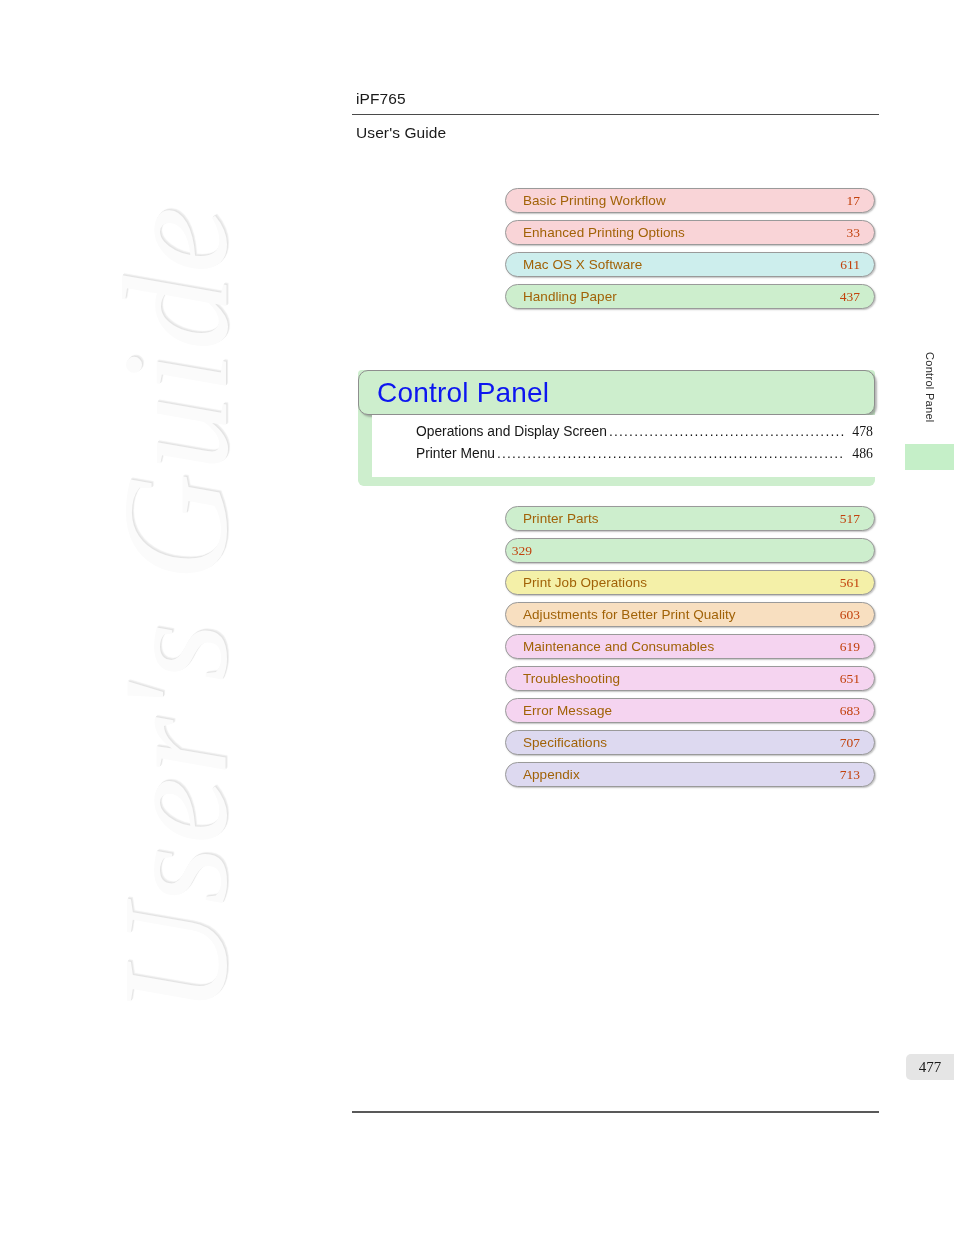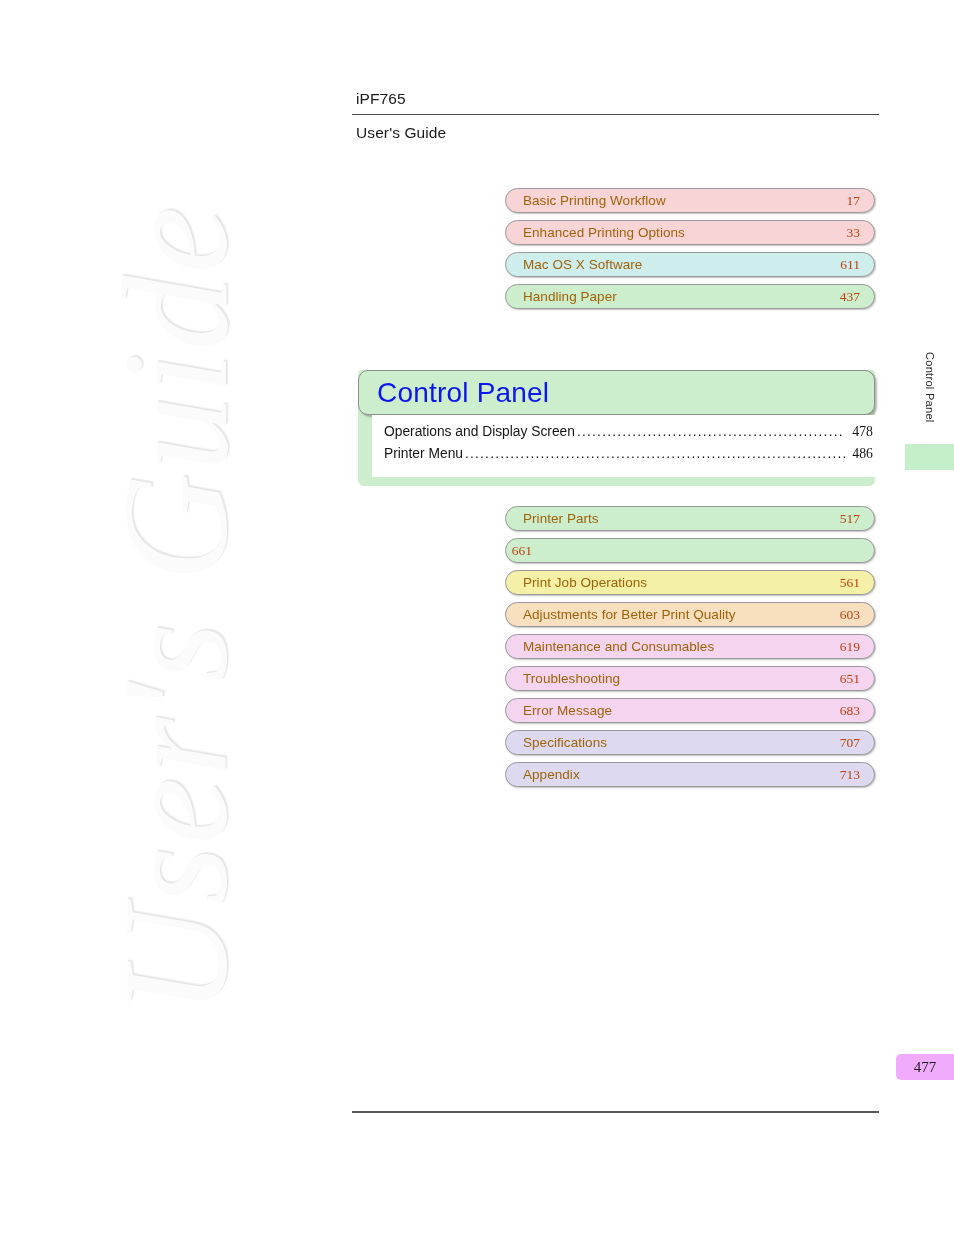--- a/index.html
+++ b/index.html
@@ -150,20 +150,21 @@
     padding: 9px 0 9px 0;
   }
   #cp-entries .cp-row {
     display: flex;
     align-items: baseline;
     font-size: 13.8px;
     color: #161616;
     height: 22px;
     padding-left: 12px;
     padding-right: 2px;
+    margin-left: 32px;
   }
   .cp-row .cp-label {
     flex: 0 0 auto;
     white-space: nowrap;
   }
   .cp-row .cp-leader {
     flex: 1 1 auto;
     overflow: hidden;
     white-space: nowrap;
     margin: 0 2px;
@@ -205,23 +206,23 @@
     width: 49px;
     height: 26px;
     background: #c5efc8;
   }
 
   
   #page-number {
     position: absolute;
     right: 0px;
     top: 1054px;
-    width: 58px;
+    width: 48px;
     height: 26px;
-    background: #f0abfc;
+    background: #e5e5e5;
     border-radius: 5px 0 0 5px;
     display: flex;
     align-items: center;
     justify-content: center;
     font-family: "Liberation Serif", serif;
     font-size: 15px;
     color: #1a1a1a;
   }
 
   
@@ -286,21 +287,21 @@
       <div id="cp-foot" style="background: rgb(205, 238, 205);"></div>
     </div>
   </div>
 
   <div class="chapter-list" id="chapters-bottom">
       <div class="chapter-bar" style="background: rgb(205, 238, 205);">
         <span class="ch-title">Printer Parts</span>
         <span class="ch-page">517</span>
       </div>
       <div class="chapter-bar" style="background: rgb(205, 238, 205);">
-        <span class="ch-page">661</span>
+        <span class="ch-page">329</span>
       </div>
       <div class="chapter-bar" style="background: rgb(244, 240, 168);">
         <span class="ch-title">Print Job Operations</span>
         <span class="ch-page">561</span>
       </div>
       <div class="chapter-bar" style="background: rgb(248, 223, 192);">
         <span class="ch-title">Adjustments for Better Print Quality</span>
         <span class="ch-page">603</span>
       </div>
       <div class="chapter-bar" style="background: rgb(245, 212, 240);">

